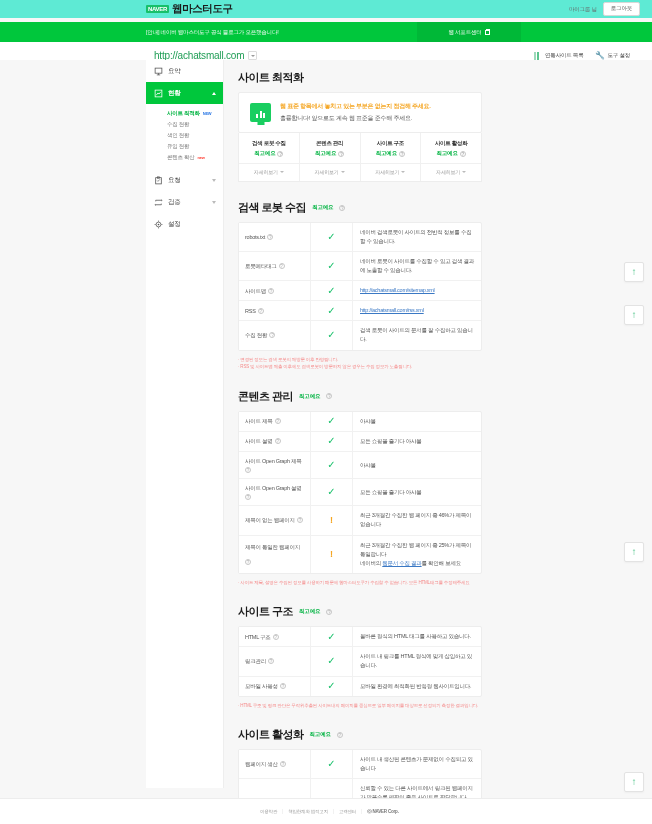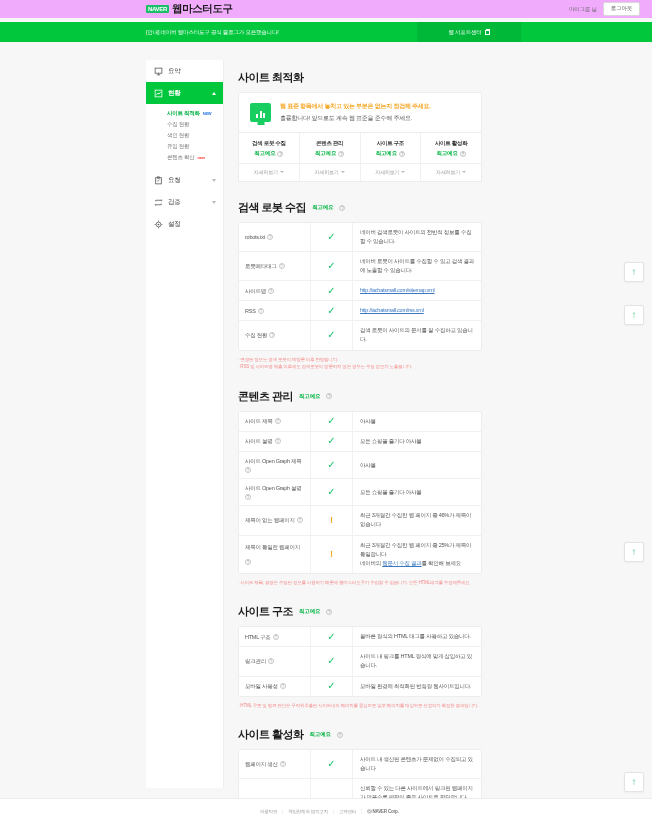--- a/index.html
+++ b/index.html
@@ -9,21 +9,21 @@
     font-family: "Liberation Sans", "DejaVu Sans", sans-serif;
     background: #f7f7f7;
     color: #333;
     overflow: hidden;
   }
   .page { position: relative; width: 652px; height: 824px; background: #f7f7f7; }
 
   
   .topbar {
     position: absolute; top: 0; left: 0; width: 652px; height: 18px;
-    background: #f0abfc; display: flex; align-items: center;
+    background: #5eead4; display: flex; align-items: center;
   }
   .brand { display: flex; align-items: baseline; gap: 3px; margin-left: 146px; }
   .brand-naver {
     font-size: 6px; font-weight: bold; letter-spacing: -0.3px;
     color: #18c06a; background: #18c06a; color: #fff;
     padding: 1px 2px; border-radius: 1px; line-height: 1;
     position: relative; top: -1px;
   }
   .brand-title { font-size: 10.5px; font-weight: bold; color: #1a1a1a; letter-spacing: -0.4px; }
   .top-right { margin-left: auto; display: flex; align-items: center; gap: 6px; margin-right: 12px; }
@@ -197,20 +197,39 @@
   </div>
 
   <div class="greenbar">
     <span class="greenbar-text">[안내] 네이버 웹마스터도구 공식 블로그가 오픈했습니다!</span>
     <div class="greenbar-btn">
       <span>웹 서포트센터</span>
       <span class="ext-ico"></span>
     </div>
   </div>
 
+  <div class="urlbar">
+    <span class="url-text">http://achatsmall.com</span>
+    <span class="url-caret">
+        <i class="caret-dn"></i>
+      </span>
+    <div class="url-tools">
+      <div class="tool">
+        <span class="ico-list">
+            <i></i>
+            <i></i>
+          </span>
+        <span>연동사이트 목록</span>
+      </div>
+      <div class="tool">
+        <span class="ico-wrench">🔧</span>
+        <span>도구 설정</span>
+      </div>
+    </div>
+  </div>
 
   <div class="shell">
     <div class="left-rail"></div>
     <div class="right-rail"></div>
 
     <nav class="sidebar">
       <div class="nav-item">
         <span class="nav-ico">
           <svg viewBox="0 0 16 16">
               <rect x="2" y="2" width="12" height="9" fill="none" stroke="#555" stroke-width="1.4"></rect>

